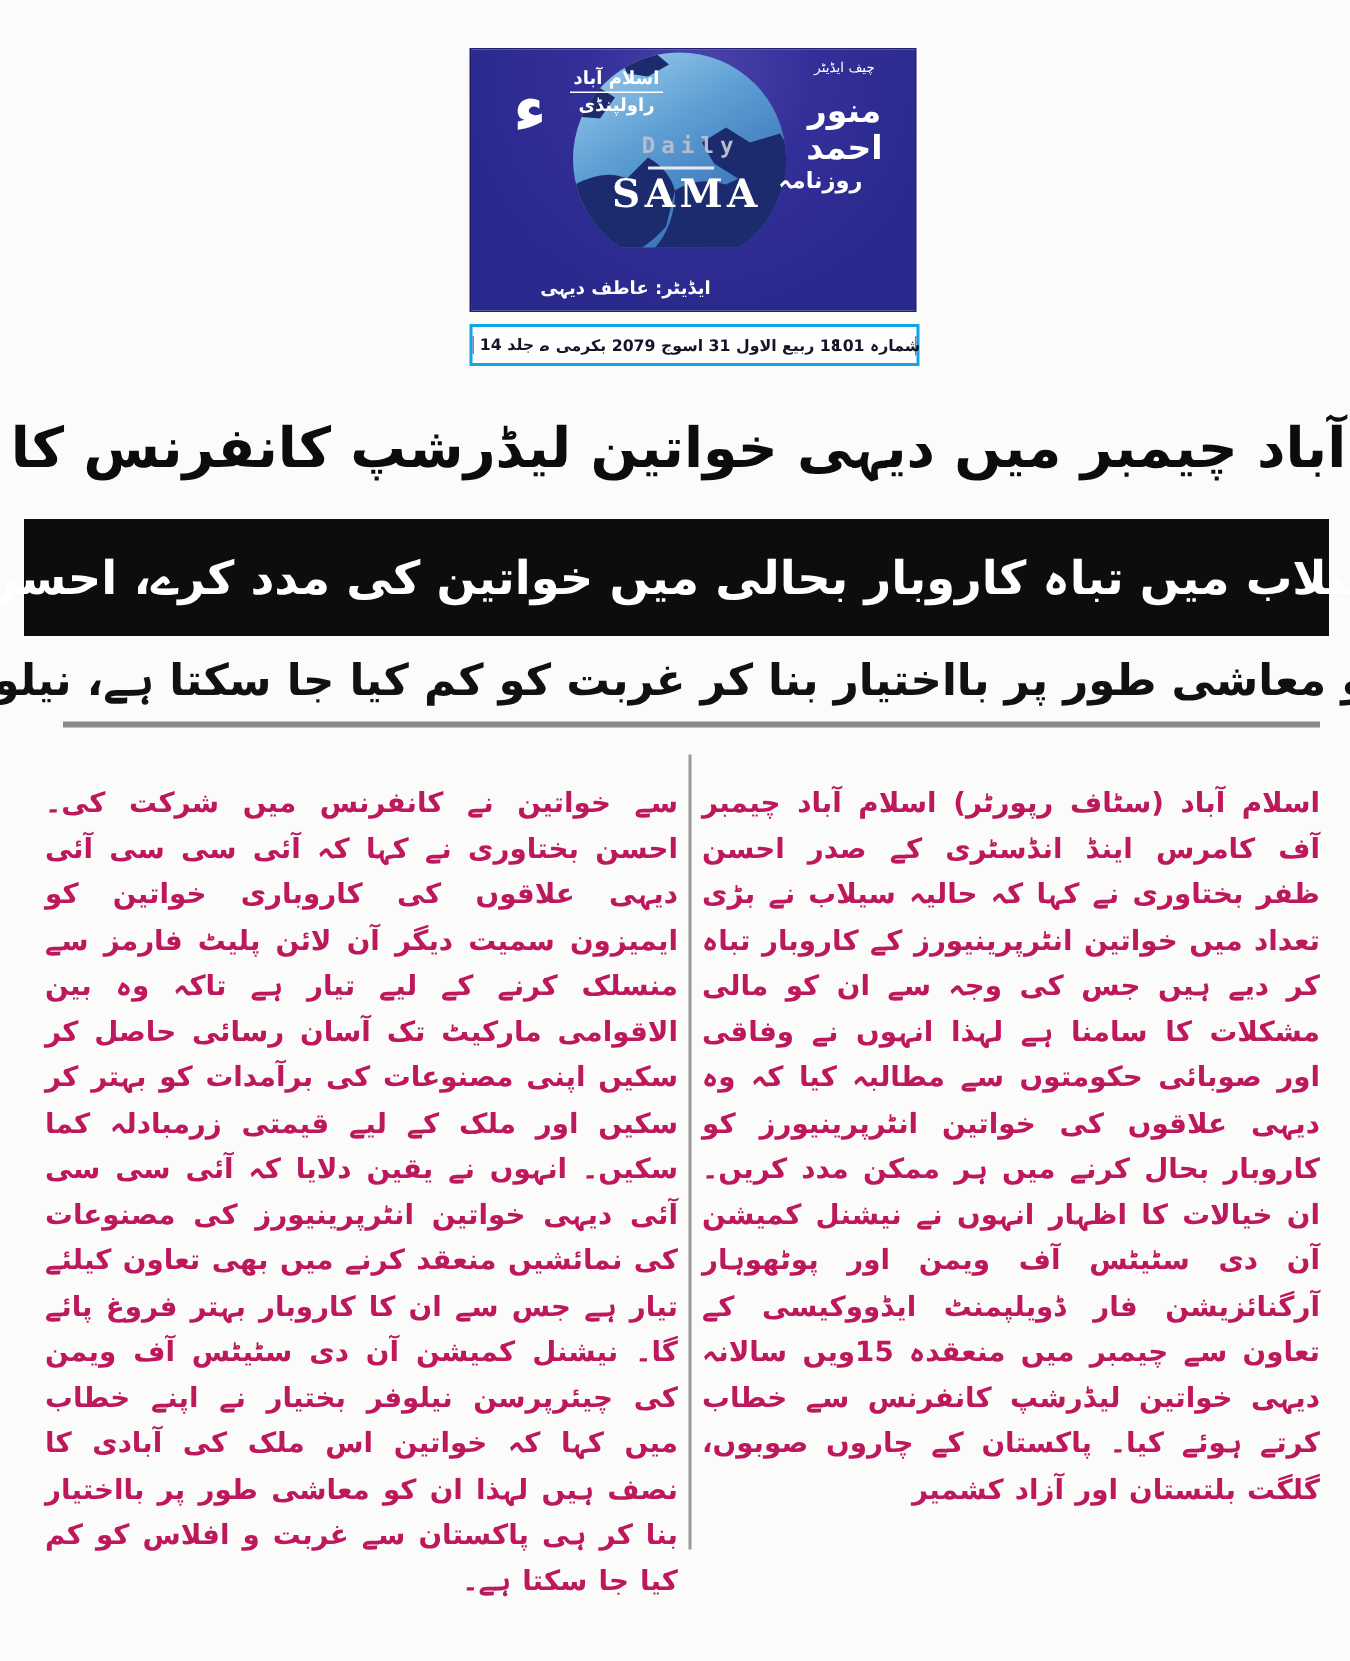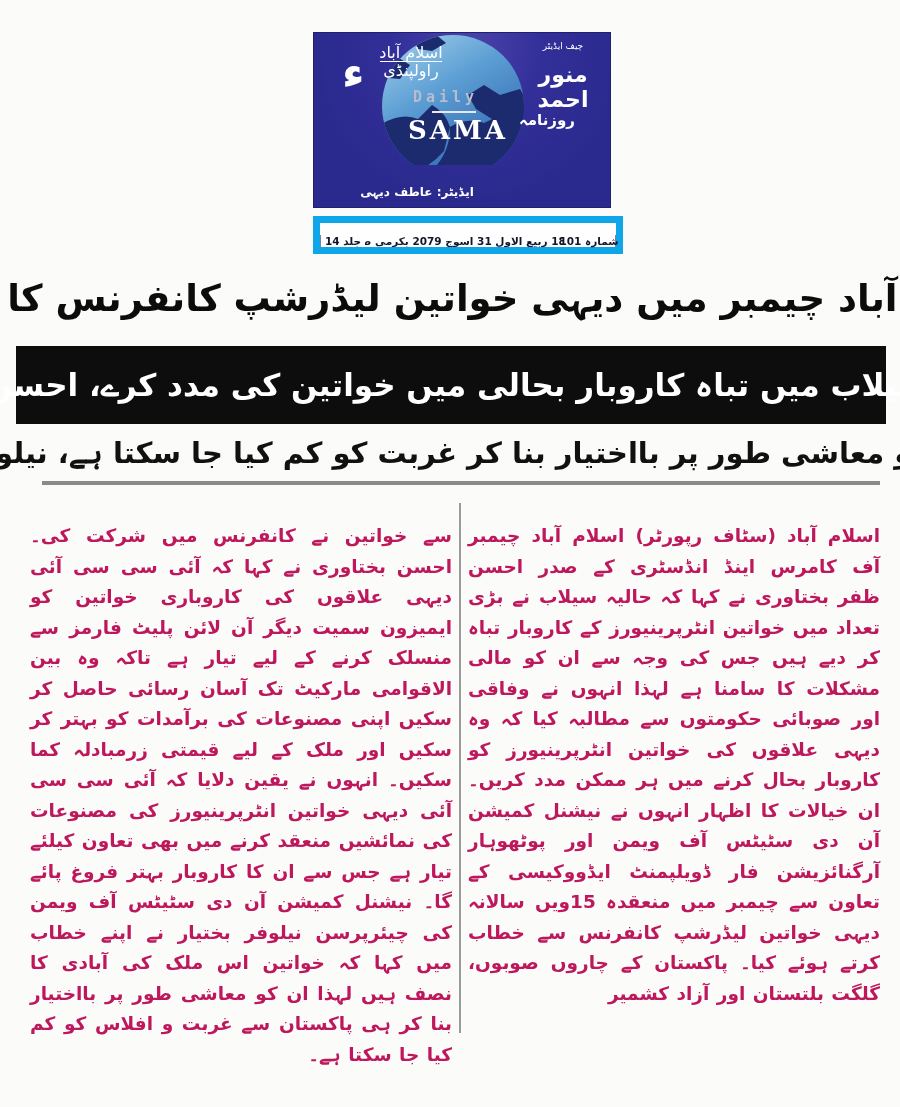--- a/index.html
+++ b/index.html
@@ -17,61 +17,61 @@
     color:#fff;
   }
   .globe{
     left:66px;top:0px;width:146px;height:132px;overflow:hidden;
   }
   .globe svg{display:block;}
   .globe-daily{
     left:33px;top:55px;width:80px;
     font-family:"DejaVu Sans Mono",monospace;
     font-size:15px;letter-spacing:4px;color:#b9bccd;font-weight:bold;
-    text-align:left;
+    text-align:right;
   }
   .globe-rule{left:52px;top:78px;width:44px;height:2px;background:#e8e8f2;}
   .globe-sama{
     left:28px;top:82px;width:92px;
     font-family:"DejaVu Serif",serif;
     font-size:26px;letter-spacing:3px;color:#ffffff;font-weight:bold;
     text-align:right;
   }
   .mast-calligraphy{
     left:0;right:0;top:26px;height:150px;
     font-size:118px;line-height:150px;font-weight:bold;color:#ffffff;
     text-align:center;direction:rtl;
     text-shadow:0 0 2px rgba(255,255,255,.6);
   }
   .mast-hamza{
     left:28px;top:18px;font-size:44px;font-weight:bold;color:#ffffff;line-height:1;
   }
   .corner-cities{
     left:60px;top:12px;width:74px;text-align:center;direction:rtl;
-    font-size:16px;font-weight:normal;color:#ffffff;line-height:15px;
+    font-size:12px;font-weight:bold;color:#ffffff;line-height:15px;
   }
   .corner-cities .rule{height:1px;background:#fff;margin:1px 6px;}
   .chief{
     right:8px;top:8px;width:78px;text-align:center;direction:rtl;color:#fff;
   }
   .chief-label{font-size:9px;display:block;text-align:center;}
   .chief-name{font-size:22px;font-weight:bold;display:block;margin-top:11px;}
   .rooznama{
     right:26px;top:78px;width:74px;text-align:center;direction:rtl;
     font-size:15px;font-weight:bold;color:#fff;
   }
   .editor-line{
     left:28px;top:152px;width:150px;text-align:center;direction:rtl;
     font-size:12px;font-weight:bold;color:#fff;
   }
   
   .datebar{
     left:313px;top:216px;width:296px;height:24px;
-    display:flex;flex-direction:row-reverse;align-items:flex-end;
-    border:7px solid #0ea5e9;background:#fefefe;
+    display:flex;flex-direction:row-reverse;align-items:center;
+    border:2px solid #0ea5e9;background:#fefefe;
     direction:rtl;
   }
   .datebar .cell{
     display:flex;align-items:center;justify-content:center;
     font-size:10.5px;font-weight:bold;color:#15152a;white-space:nowrap;
   }
   .cell-volume{width:44px;border-left:1px solid #7d7da8;}
   .cell-dates{flex:1;font-size:9px;overflow:hidden;}
   .cell-issue{width:52px;border-right:1px solid #7d7da8;}
   

